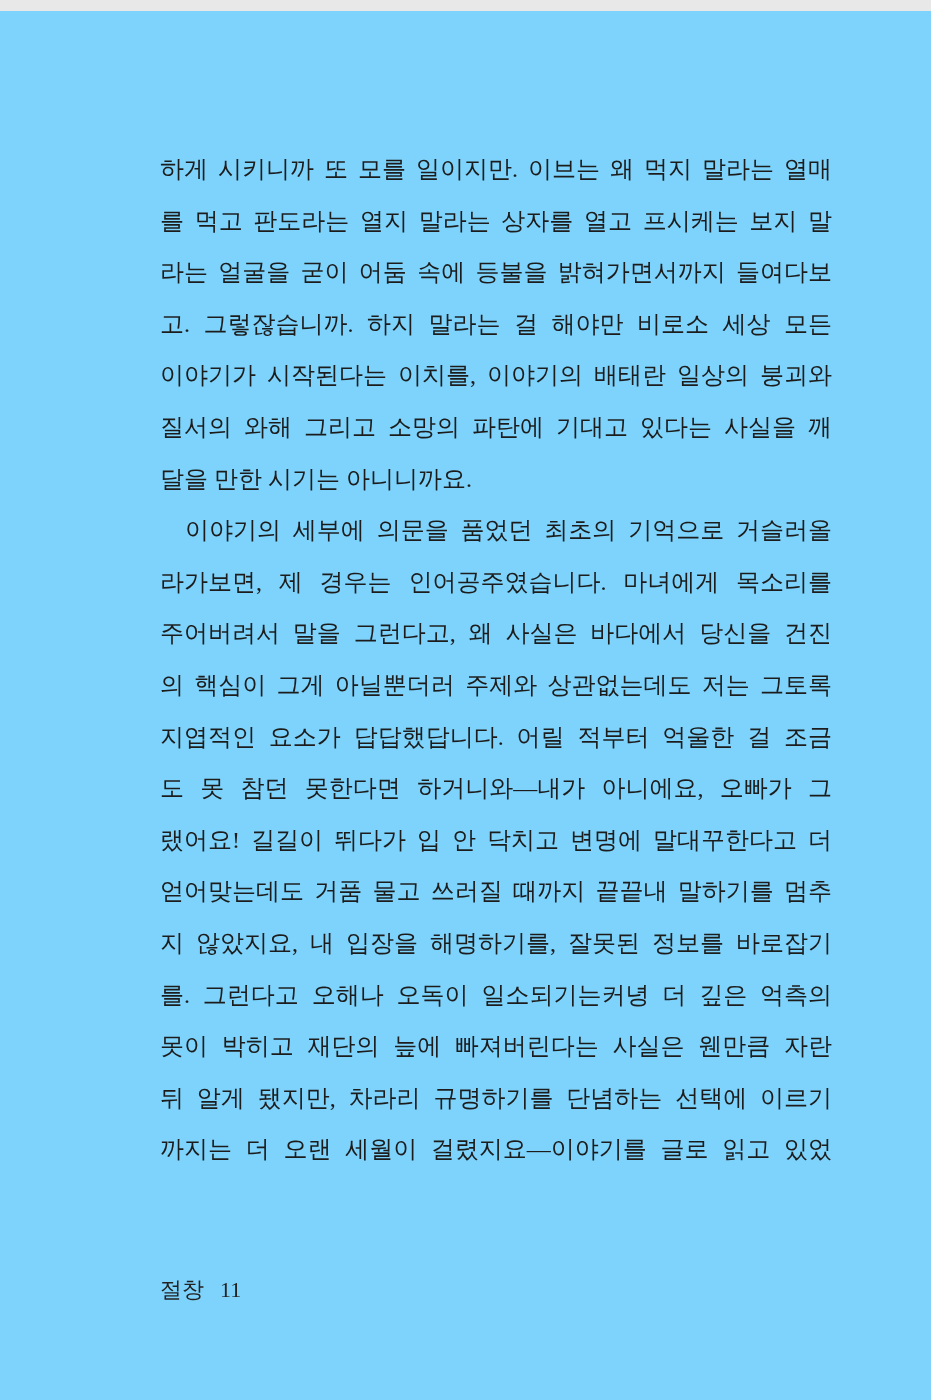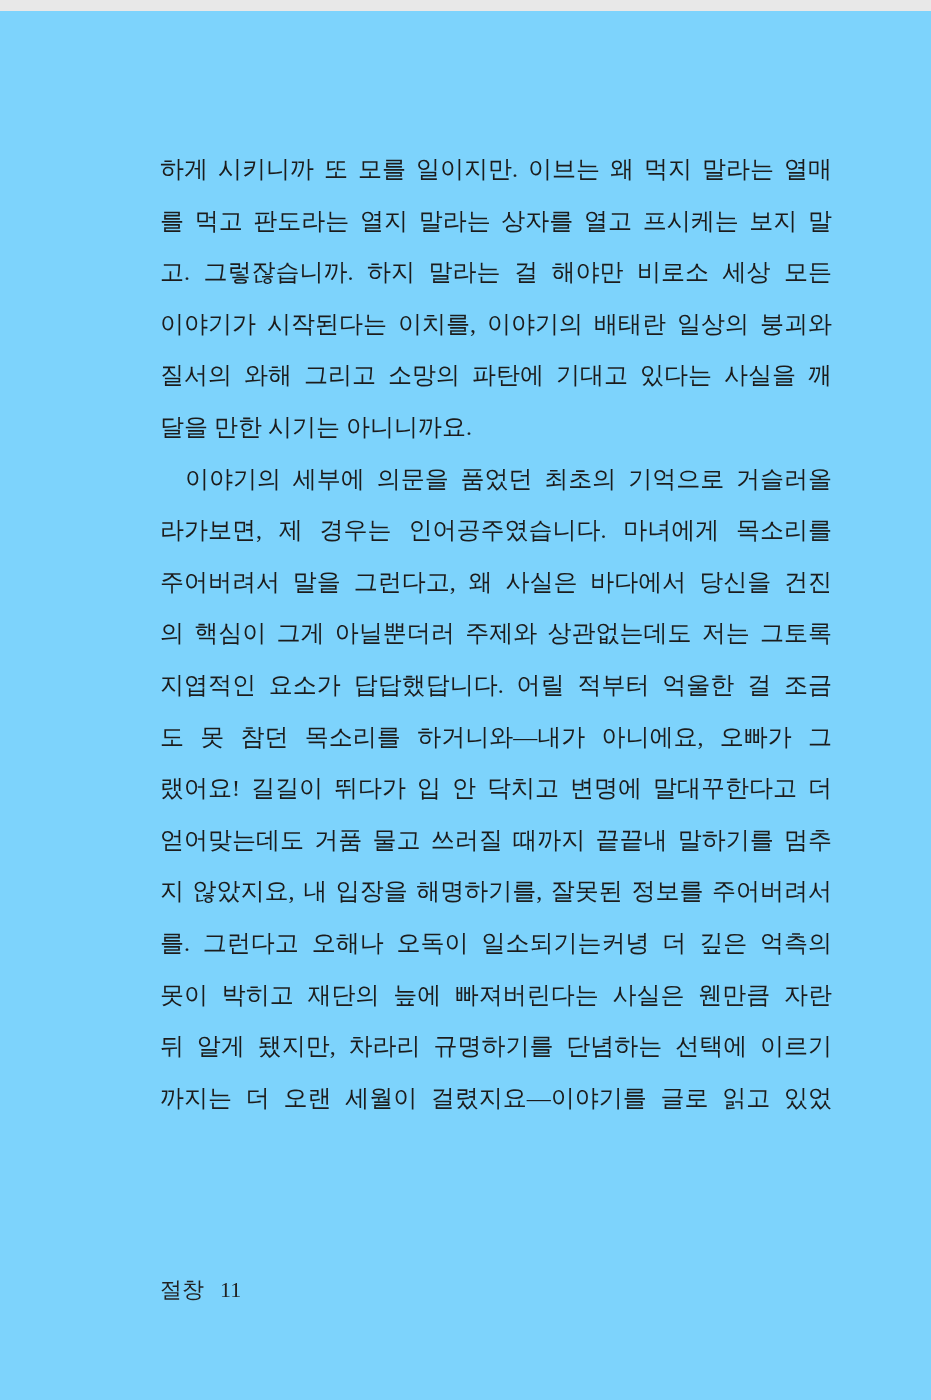--- a/index.html
+++ b/index.html
@@ -54,33 +54,34 @@
     margin-left: 16px;
   }
 </style>
 </head>
 <body>
 
 <div class="page">
   <div class="text-block" id="text-block">
       <div class="line">하게 시키니까 또 모를 일이지만. 이브는 왜 먹지 말라는 열매</div>
       <div class="line">를 먹고 판도라는 열지 말라는 상자를 열고 프시케는 보지 말</div>
+      <div class="line">라는 얼굴을 굳이 어둠 속에 등불을 밝혀가면서까지 들여다보</div>
       <div class="line">고. 그렇잖습니까. 하지 말라는 걸 해야만 비로소 세상 모든</div>
       <div class="line">이야기가 시작된다는 이치를, 이야기의 배태란 일상의 붕괴와</div>
       <div class="line">질서의 와해 그리고 소망의 파탄에 기대고 있다는 사실을 깨</div>
       <div class="line para-end">달을 만한 시기는 아니니까요.</div>
       <div class="line indent">이야기의 세부에 의문을 품었던 최초의 기억으로 거슬러올</div>
       <div class="line">라가보면, 제 경우는 인어공주였습니다. 마녀에게 목소리를</div>
       <div class="line">주어버려서 말을 그런다고, 왜 사실은 바다에서 당신을 건진</div>
       <div class="line">의 핵심이 그게 아닐뿐더러 주제와 상관없는데도 저는 그토록</div>
       <div class="line">지엽적인 요소가 답답했답니다. 어릴 적부터 억울한 걸 조금</div>
-      <div class="line">도 못 참던 목소리를 하거니와―내가 아니에요, 오빠가 그</div>
+      <div class="line">도 못 참던 못한다면 하거니와―내가 아니에요, 오빠가 그</div>
       <div class="line">랬어요! 길길이 뛰다가 입 안 닥치고 변명에 말대꾸한다고 더</div>
       <div class="line">얻어맞는데도 거품 물고 쓰러질 때까지 끝끝내 말하기를 멈추</div>
-      <div class="line">지 않았지요, 내 입장을 해명하기를, 잘못된 정보를 주어버려서</div>
+      <div class="line">지 않았지요, 내 입장을 해명하기를, 잘못된 정보를 바로잡기</div>
       <div class="line">를. 그런다고 오해나 오독이 일소되기는커녕 더 깊은 억측의</div>
       <div class="line">못이 박히고 재단의 늪에 빠져버린다는 사실은 웬만큼 자란</div>
       <div class="line">뒤 알게 됐지만, 차라리 규명하기를 단념하는 선택에 이르기</div>
       <div class="line">까지는 더 오랜 세월이 걸렸지요―이야기를 글로 읽고 있었</div>
     </div>
   <div class="footer">
     <span>절창</span><span class="pagenum">11</span>
   </div>
 </div>
 

